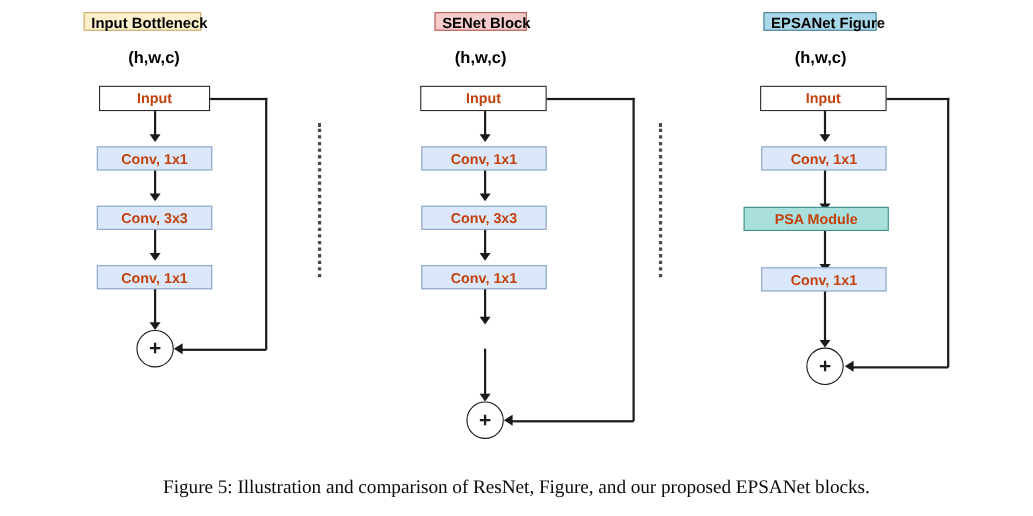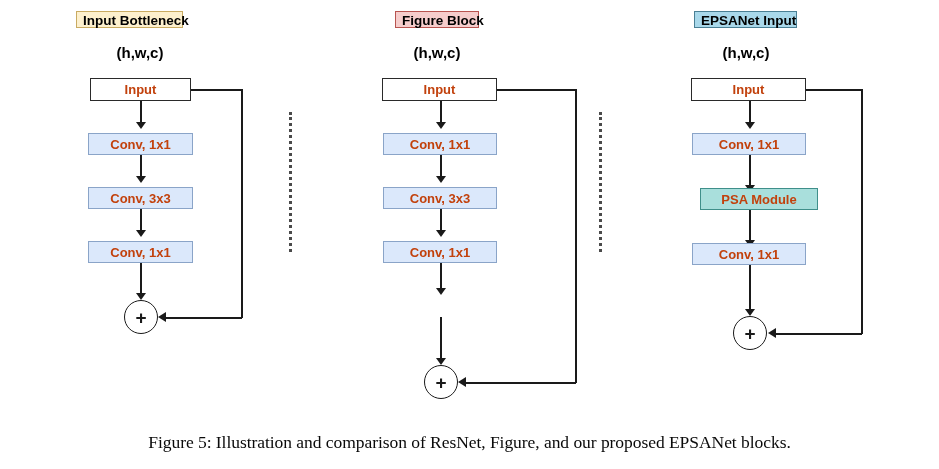--- a/index.html
+++ b/index.html
@@ -183,21 +183,21 @@
     <div class="vline" style="left:140px; top:263px; height:31px;"></div>
     <div class="arrowhead-down" style="left:136px; top:293px;"></div>
 
     <div class="plus-circle" style="left:124px; top:300px;">+</div>
   </div>
 
   <div class="sep" style="left:289px; top:112px; height:140px;"></div>
 
   <div class="col" id="col-1">
 
-    <div class="banner senet" style="left:95px; width:84px;">Figure Block</div>
+    <div class="banner senet" style="left:95px; width:84px;">SENet Block</div>
 
     <div class="shape-label" style="left:87px; width:100px;">(h,w,c)</div>
 
     <div class="node input" style="left:82px; top:78px; width:115px;">Input</div>
 
     <div class="hline" style="left:197px; top:89px; width:80px;"></div>
     <div class="vline" style="left:275px; top:89px; height:294px;"></div>
     <div class="hline" style="left:165px; top:382px; width:111px;"></div>
     <div class="arrowhead-left" style="left:158px; top:377px;"></div>
 
@@ -223,40 +223,40 @@
     <div class="vline" style="left:140px; top:317px; height:42px;"></div>
     <div class="arrowhead-down" style="left:136px; top:358px;"></div>
 
     <div class="plus-circle" style="left:124px; top:365px;">+</div>
   </div>
 
   <div class="sep" style="left:599px; top:112px; height:140px;"></div>
 
   <div class="col" id="col-2">
 
-    <div class="banner epsa" style="left:94px; width:103px;">EPSANet Input</div>
+    <div class="banner epsa" style="left:94px; width:103px;">EPSANet Figure</div>
 
     <div class="shape-label" style="left:96px; width:100px;">(h,w,c)</div>
 
     <div class="node input" style="left:91px; top:78px; width:115px;">Input</div>
 
     <div class="hline" style="left:206px; top:89px; width:57px;"></div>
     <div class="vline" style="left:261px; top:89px; height:245px;"></div>
     <div class="hline" style="left:175px; top:333px; width:87px;"></div>
     <div class="arrowhead-left" style="left:168px; top:328px;"></div>
 
     <div class="vline" style="left:149px; top:101px; height:22px;"></div>
     <div class="arrowhead-down" style="left:145px; top:122px;"></div>
 
     <div class="node conv" style="left:92px; top:133px; width:114px;">Conv, 1x1</div>
 
     <div class="vline" style="left:149px; top:155px; height:32px;"></div>
     <div class="arrowhead-down" style="left:145px; top:185px;"></div>
 
-    <div class="node psa" style="left:100px; top:188px; width:118px;">PSA Module</div>
+    <div class="node psa" style="left:76px; top:188px; width:132px;">PSA Module</div>
 
     <div class="vline" style="left:149px; top:210px; height:32px;"></div>
     <div class="arrowhead-down" style="left:145px; top:240px;"></div>
 
     <div class="node conv" style="left:92px; top:243px; width:114px;">Conv, 1x1</div>
 
     <div class="vline" style="left:149px; top:265px; height:45px;"></div>
     <div class="arrowhead-down" style="left:145px; top:309px;"></div>
 
     <div class="plus-circle" style="left:133px; top:316px;">+</div>

